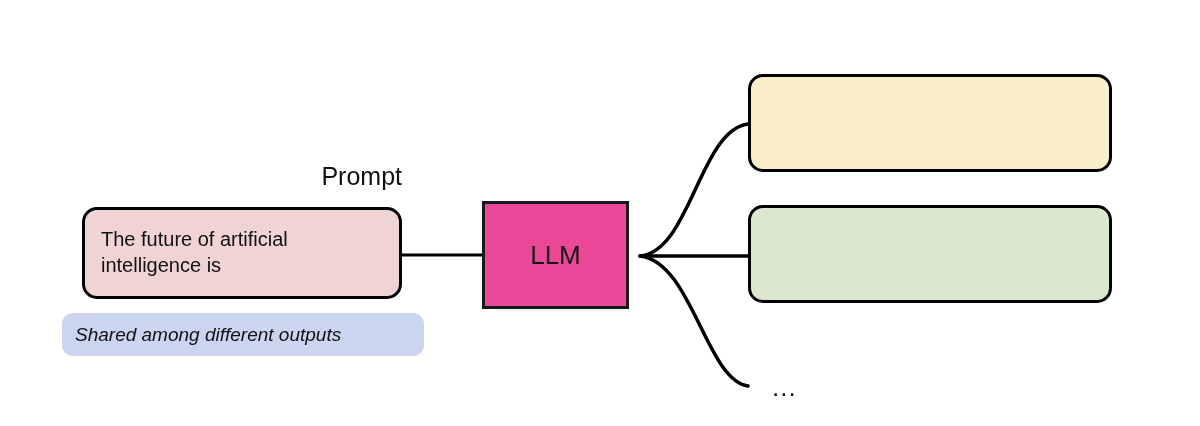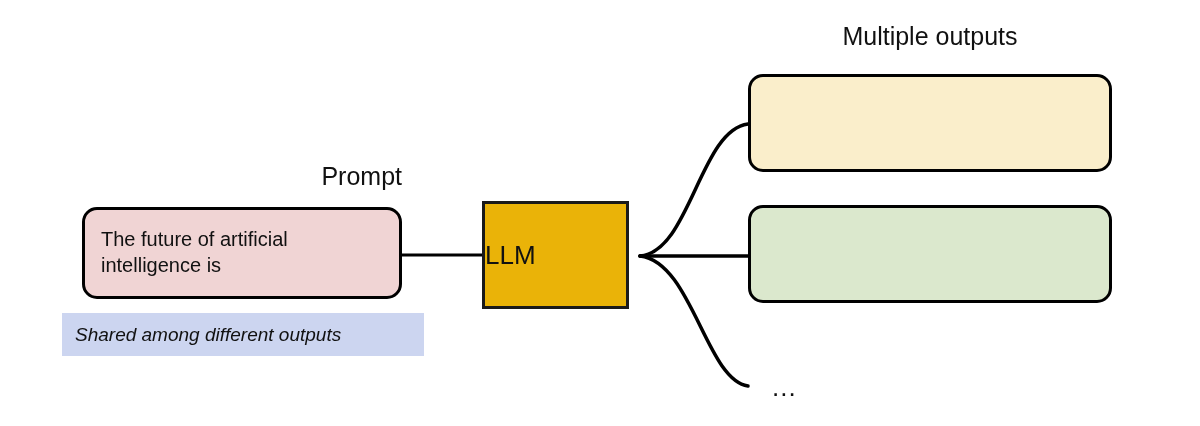--- a/index.html
+++ b/index.html
@@ -67,36 +67,37 @@
     font-size: 20px;
     line-height: 1.28;
     color: #111111;
   }
   
   #llm-box {
     left: 482px;
     top: 201px;
     width: 147px;
     height: 108px;
-    background: #eab308;
+    background: #ec4899;
     border: 3px solid #1a1a1a;
-    justify-content: flex-start;
+    justify-content: center;
   }
   #llm-box .txt {
     font-size: 26px;
     color: #111111;
   }
   
   #shared-note {
     left: 62px;
     top: 313px;
     width: 362px;
     height: 43px;
     background: #ccd5f0;
     padding: 0 13px;
+    border-radius: 11px;
   }
   #shared-note .txt {
     font-size: 19px;
     font-style: italic;
     color: #111111;
     white-space: nowrap;
   }
   
   .out-box {
     border: 3px solid #000000;
@@ -147,21 +148,20 @@
   </div>
 
   <div class="node" id="shared-note">
     <span class="txt">Shared among different outputs</span>
   </div>
 
   <div class="node" id="llm-box">
     <span class="txt">LLM</span>
   </div>
 
-  <div class="caption" id="caption-outputs">Multiple outputs</div>
 
   <div class="node out-box" id="out-box-1">
     <span class="txt"></span>
   </div>
 
   <div class="node out-box" id="out-box-2">
     <span class="txt"></span>
   </div>
 
   <div id="ellipsis">...</div>

